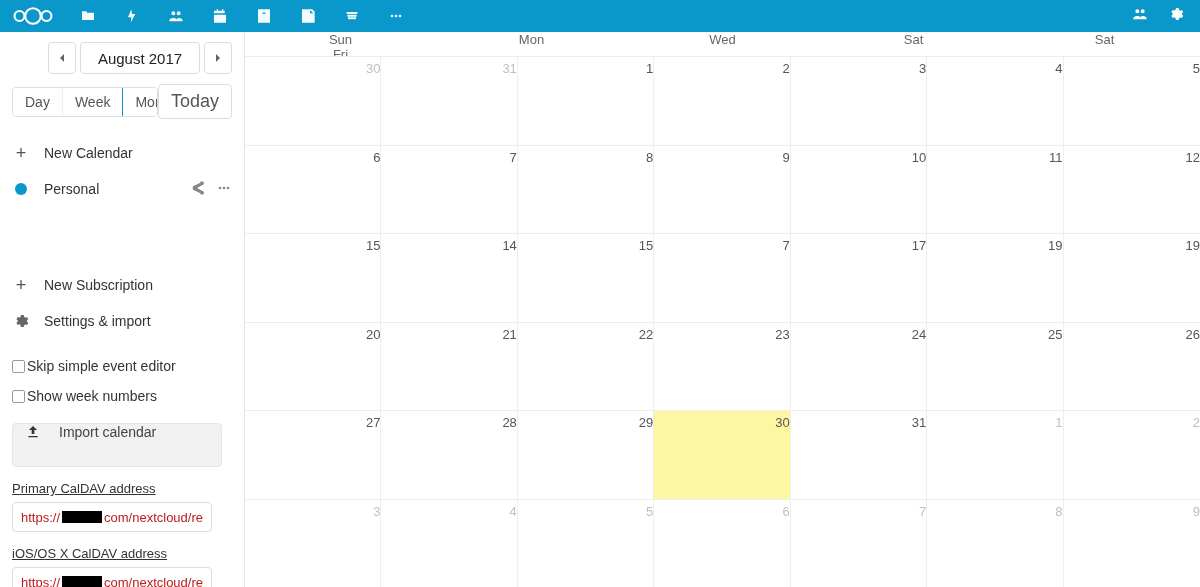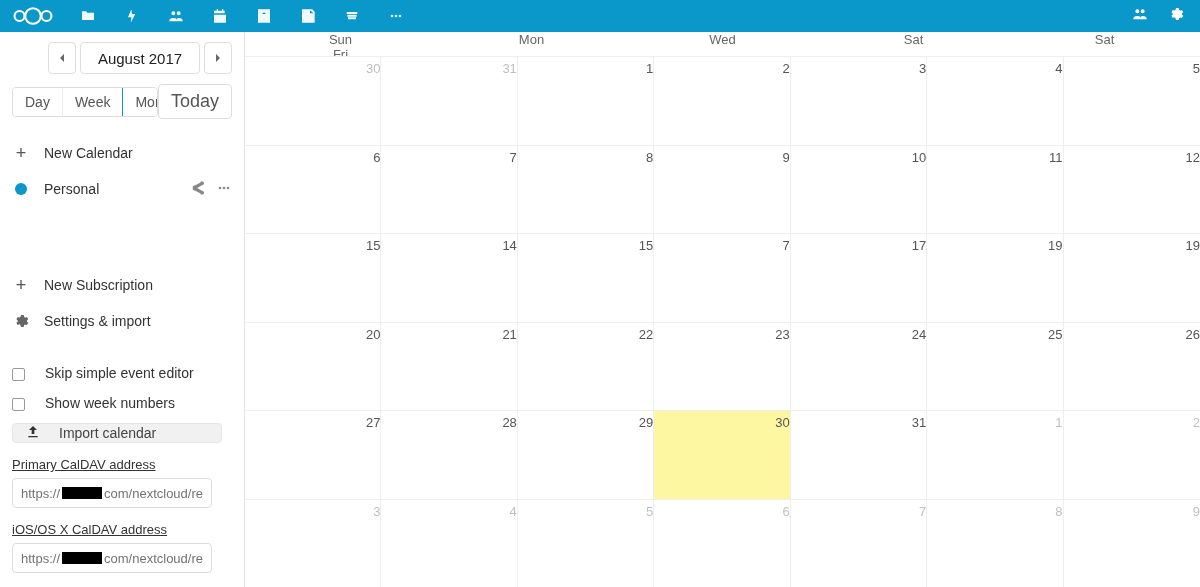--- a/index.html
+++ b/index.html
@@ -29,25 +29,25 @@
   .todaybtn { margin-left: auto; border: 1px solid #ddd; border-radius: 4px; padding: 6px 12px; font-size: 18px; color:#555; cursor: pointer;}
   .linklist { margin-top: 16px; }
   .listitem { display: flex; align-items: center; height: 36px; gap: 14px; cursor: pointer; }
   .listitem .ic { width: 18px; display:flex; justify-content:center; color:#555; }
   .listitem .txt { flex:1; color:#333; }
   .listitem .actions { display:flex; gap:10px; color:#888; }
   .caldot { width:12px; height:12px; border-radius:50%; background:#0a97c9; }
   .plus { font-size:18px; color:#555; line-height:1; }
   .gear { width:16px; height:16px; }
   .section-gap { height: 60px; }
-  .checkrow { display:flex; align-items:flex-end; gap:20px; height:30px; }
+  .checkrow { display:flex; align-items:center; gap:2px; height:30px; }
   .checkbox { width:13px; height:13px; border:1px solid #999; border-radius:2px; }
-  .importbtn { margin-top:12px; width: 210px; height: 20px; background:#f1f1f1; border:1px solid #e5e5e5; border-radius:4px; display:flex; align-items:center; gap:18px; padding:0 12px; cursor:pointer; color:#444; }
+  .importbtn { margin-top:12px; width: 210px; height: 44px; background:#f1f1f1; border:1px solid #e5e5e5; border-radius:4px; display:flex; gap:18px; padding:0 12px; cursor:pointer; color:#444; }
   .fieldlabel { margin-top:14px; font-size:13px; color:#333;text-decoration:underline; }
-  .urlinput { margin-top:6px; width:200px; height:30px; border:1px solid #ddd; border-radius:4px; padding:12px 8px; font-size:13px; color:#737373; display:flex; align-items:center; overflow:hidden; white-space:nowrap; }
+  .urlinput { margin-top:6px; width:200px; height:30px; border:1px solid #ddd; border-radius:4px; padding:12px 8px; font-size:13px; color:#b91c1c; display:flex; align-items:center; overflow:hidden; white-space:nowrap; }
   .urlinput .blk { display:inline-block; background:#000; width:48px; height:12px; margin:0 2px; }
   
   .calendar { flex:1; display:flex; flex-direction:column; }
   .dayheader { display:grid; grid-template-columns: repeat(5,1fr); height:24px; }
   .dayheader > div { display:flex; align-items:center; justify-content:center; font-size:13px; color:#666; }
   .weeks { flex:1; display:grid; grid-template-rows: repeat(6,1fr); }
   .week { display:grid; grid-template-columns: repeat(7,1fr); border-top:1px solid #eee; }
   .cell { border-right:1px solid #eee; position:relative; background:#fff; }
   .cell:last-child { border-right:none; }
   .cell .num { position:absolute; top:4px; right:0; font-size:13px; color:#555; }

